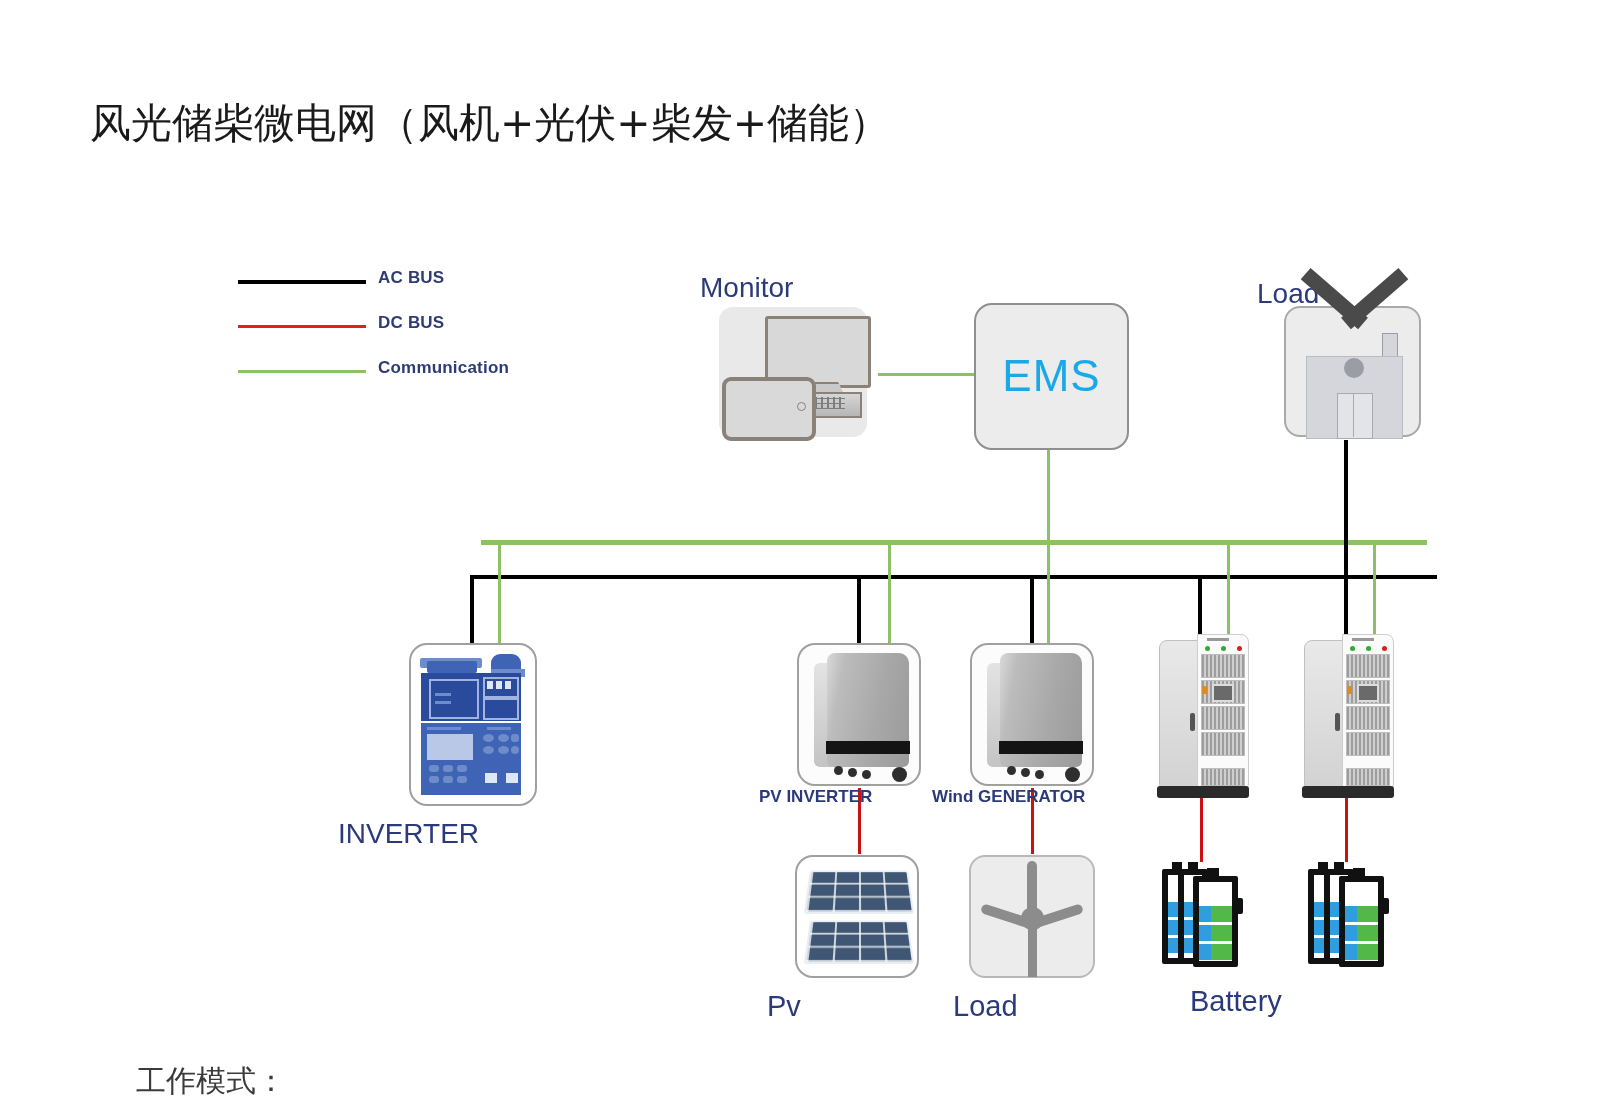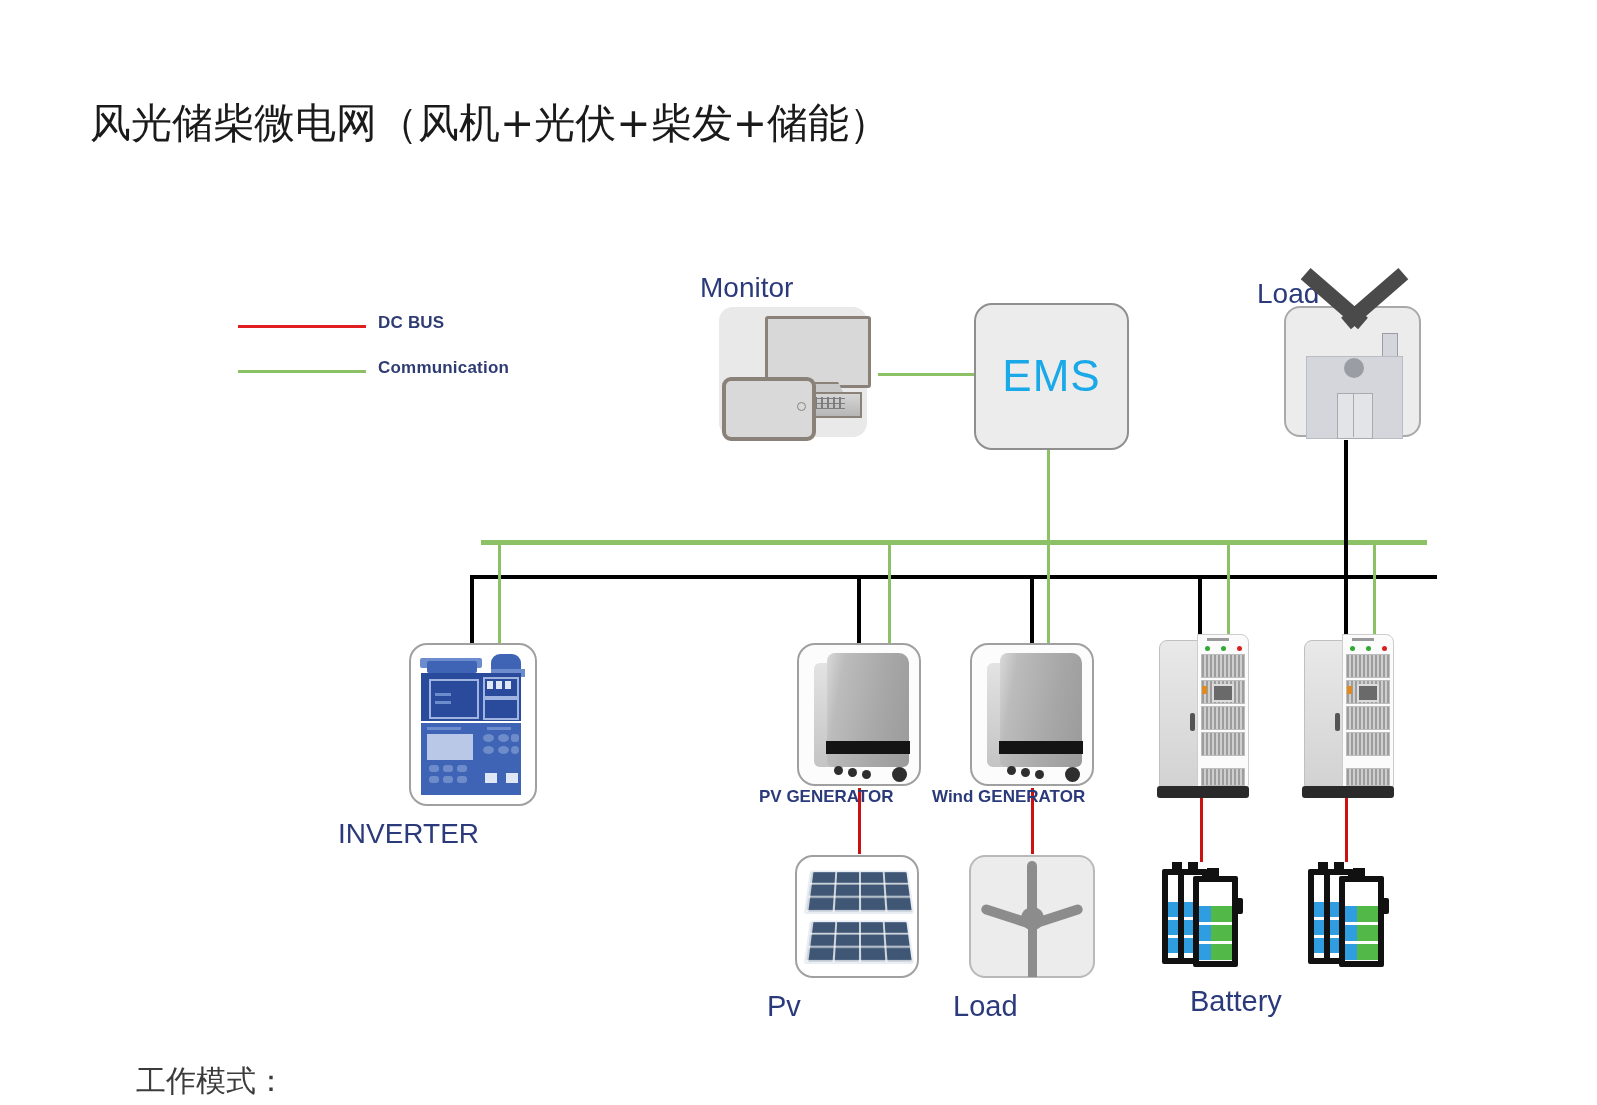--- a/index.html
+++ b/index.html
@@ -100,20 +100,24 @@
   .gen-btn{position:absolute;background:#6d8cc9;border-radius:3px;}
   .gen-sq{position:absolute;background:#dfe6f5;}
 </style>
 </head>
 <body>
 
 <div class="abs" id="page-title">风光储柴微电网（风机+光伏+柴发+储能）</div>
 
 <div class="abs" id="legend">
 
+  <div class="legend-row" style="top:6px">
+    <div class="legend-line" style="border-top:4px solid #000000"></div>
+    <div class="legend-label">AC BUS</div>
+  </div>
 
   <div class="legend-row" style="top:96px">
     <div class="legend-line" style="border-top:3px solid #8cc265"></div>
     <div class="legend-label">Communication</div>
   </div>
 
   <div class="legend-row" style="top:51px">
     <div class="legend-line" style="border-top:3px solid #e02020"></div>
     <div class="legend-label">DC BUS</div>
   </div>
@@ -216,21 +220,21 @@
 
 <div class="tile-plain" style="left:797px; top:643px; width:124px; height:143px; background:#fcfcfc;">
   <div class="inv-side" style="left:15px; top:18px; width:18px; height:104px;"></div>
   <div class="inv-body" style="left:28px; top:8px; width:82px; height:114px;"></div>
   <div class="inv-stripe" style="left:27px; top:96px; width:84px; height:13px;"></div>
   <div class="inv-knob" style="left:35px; top:121px; width:9px; height:9px;"></div>
   <div class="inv-knob" style="left:49px; top:123px; width:9px; height:9px;"></div>
   <div class="inv-knob" style="left:63px; top:125px; width:9px; height:9px;"></div>
   <div class="inv-knob" style="left:93px; top:122px; width:15px; height:15px;"></div>
 </div>
-<div class="node-label" style="left:759px; top:787px; width:200px; font-size:17px; font-weight:bold;">PV GENERATOR</div>
+<div class="node-label" style="left:759px; top:787px; width:200px; font-size:17px; font-weight:bold;">PV INVERTER</div>
 
 <div class="tile-plain" style="left:970px; top:643px; width:124px; height:143px; background:#fcfcfc;">
   <div class="inv-side" style="left:15px; top:18px; width:18px; height:104px;"></div>
   <div class="inv-body" style="left:28px; top:8px; width:82px; height:114px;"></div>
   <div class="inv-stripe" style="left:27px; top:96px; width:84px; height:13px;"></div>
   <div class="inv-knob" style="left:35px; top:121px; width:9px; height:9px;"></div>
   <div class="inv-knob" style="left:49px; top:123px; width:9px; height:9px;"></div>
   <div class="inv-knob" style="left:63px; top:125px; width:9px; height:9px;"></div>
   <div class="inv-knob" style="left:93px; top:122px; width:15px; height:15px;"></div>
 </div>

